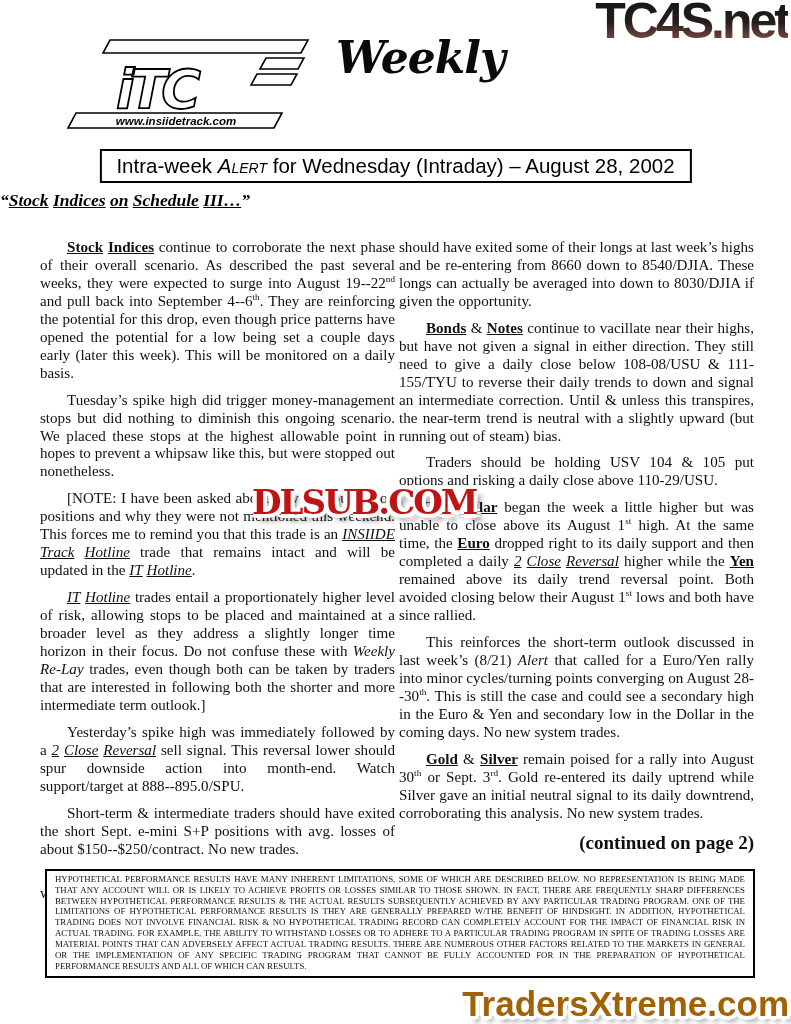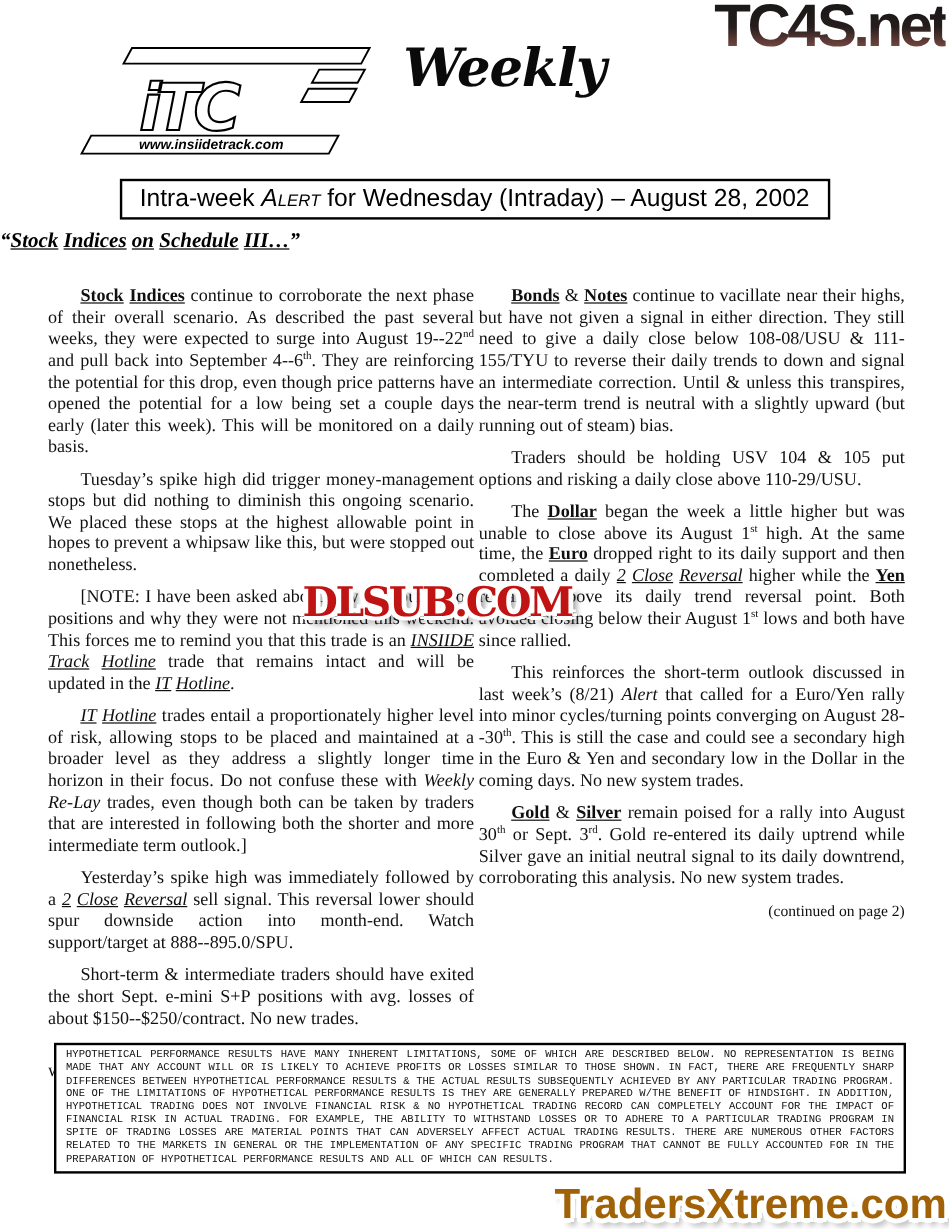--- a/index.html
+++ b/index.html
@@ -50,34 +50,34 @@
   }
   .headline{
     position:absolute;top:190px;width:100%;text-align:left;
     font-weight:bold;font-style:italic;font-size:17.5px;color:#000;
   }
   
   .columns{position:absolute;top:223px;left:40px;width:722px;display:flex;gap:4px;margin-top:16px;}
   .col{width:355px;text-align:justify;font-size:15.1px;line-height:1.19;color:#101010;}
   .col p{margin:0 0 9px 0;text-indent:27px;}
   .col p.noindent{text-indent:0;}
-  .continued{text-align:right;font-weight:normal;margin-top:2px;font-size:13px;}
+  .continued{text-align:right;font-weight:bold;margin-top:2px;font-size:19px;}
   
   .seg-bu{font-weight:bold;text-decoration:underline;}
   .seg-iu{font-style:italic;text-decoration:underline;}
   .seg-i{font-style:italic;}
   .seg-b{font-weight:bold;}
   .seg-u{text-decoration:underline;}
   .seg-sup{vertical-align:super;font-size:61%;line-height:0;}
   .seg-sc{font-style:italic;font-variant:small-caps;}
   
   .disclaimer{
     position:absolute;top:869px;left:45px;width:710px;box-sizing:border-box;
     border:2px solid #000;background:#fff;padding:3px 8px 5px 8px;
-    font-family:Liberation Mono, monospace;font-size:8.8px;line-height:1.23;
+    font-family:Liberation Serif, serif;font-size:8.8px;line-height:1.23;
     text-align:justify;color:#111;
   }
 </style>
 </head>
 <body>
 
 <div class="wm-tc4s">TC4S.net</div>
 
 <svg class="logo-svg" width="292" height="104" viewBox="0 0 292 104">
   <g fill="#fff" stroke="#000" stroke-width="1.6">
@@ -103,20 +103,21 @@
       <p><span class="seg-bu">Stock</span><span class="seg-b"> </span><span class="seg-bu">Indices</span><span> continue to corroborate the next phase of their overall scenario.  As described the past several weeks, they were expected to surge into August 19--22</span><span class="seg-sup">nd</span><span> and pull back into September 4--6</span><span class="seg-sup">th</span><span>.  They are reinforcing the potential for this drop, even though price patterns have opened the potential for a low being set a couple days early (later this week).  This will be monitored on a daily basis.</span></p>
       <p><span>Tuesday’s spike high did trigger money-management stops but did nothing to diminish this ongoing scenario.  We placed these stops at the highest allowable point in hopes to prevent a whipsaw like this, but were stopped out nonetheless.</span></p>
       <p><span>[NOTE:  I have been asked about new S+P put option positions and why they were not mentioned this weekend.  This forces me to remind you that this trade is an </span><span class="seg-iu">INSIIDE</span><span> </span><span class="seg-iu">Track</span><span> </span><span class="seg-iu">Hotline</span><span> trade that remains intact and will be updated in the </span><span class="seg-iu">IT</span><span> </span><span class="seg-iu">Hotline</span><span>.</span></p>
       <p><span class="seg-iu">IT</span><span> </span><span class="seg-iu">Hotline</span><span> trades entail a proportionately higher level of risk, allowing stops to be placed and maintained at a broader level as they address a slightly longer time horizon in their focus.  Do not confuse these with </span><span class="seg-i">Weekly Re-Lay</span><span> trades, even though both can be taken by traders that are interested in following both the shorter and more intermediate term outlook.]</span></p>
       <p><span>Yesterday’s spike high was immediately followed by a </span><span class="seg-iu">2</span><span> </span><span class="seg-iu">Close</span><span> </span><span class="seg-iu">Reversal</span><span> sell signal.  This reversal lower should spur downside action into month-end.  Watch support/target at 888--895.0/SPU.</span></p>
       <p><span>Short-term &amp; intermediate traders should have exited the short Sept. e-mini S+P positions with avg. losses of about $150--$250/contract.  No new trades.</span></p>
       <p><span>More aggressive 1-3 month traders and investors - who should be long from near the late-July lows -</span></p>
     </div>
   <div class="col">
     <div>
+        <p class="noindent"><span>should have exited some of their longs at last week’s highs and be re-entering from 8660 down to 8540/DJIA.  These longs can actually be averaged into down to 8030/DJIA if given the opportunity.</span></p>
         <p><span class="seg-bu">Bonds</span><span> &amp; </span><span class="seg-bu">Notes</span><span> continue to vacillate near their highs, but have not given a signal in either direction.  They still need to give a daily close below 108-08/USU &amp; 111-155/TYU to reverse their daily trends to down and signal an intermediate correction.  Until &amp; unless this transpires, the near-term trend is neutral with a slightly upward (but running out of steam) bias.</span></p>
         <p><span>Traders should be holding USV 104 &amp; 105 put options and risking a daily close above 110-29/USU.</span></p>
         <p><span>The </span><span class="seg-bu">Dollar</span><span> began the week a little higher but was unable to close above its August 1</span><span class="seg-sup">st</span><span> high.  At the same time, the </span><span class="seg-bu">Euro</span><span> dropped right to its daily support and then completed a daily </span><span class="seg-iu">2</span><span> </span><span class="seg-iu">Close</span><span> </span><span class="seg-iu">Reversal</span><span> higher while the </span><span class="seg-bu">Yen</span><span> remained above its daily trend reversal point.  Both avoided closing below their August 1</span><span class="seg-sup">st</span><span> lows and both have since rallied.</span></p>
         <p><span>This reinforces the short-term outlook discussed in last week’s (8/21) </span><span class="seg-i">Alert</span><span> that called for a Euro/Yen rally into minor cycles/turning points converging on August 28--30</span><span class="seg-sup">th</span><span>.  This is still the case and could see a secondary high in the Euro &amp; Yen and secondary low in the Dollar in the coming days.  No new system trades.</span></p>
         <p><span class="seg-bu">Gold</span><span> &amp; </span><span class="seg-bu">Silver</span><span> remain poised for a rally into August 30</span><span class="seg-sup">th</span><span> or Sept. 3</span><span class="seg-sup">rd</span><span>.  Gold re-entered its daily uptrend while Silver gave an initial neutral signal to its daily downtrend, corroborating this analysis.  No new system trades.</span></p>
       </div>
     <div class="continued">(continued on page 2)</div>
   </div>
 </div>
 

